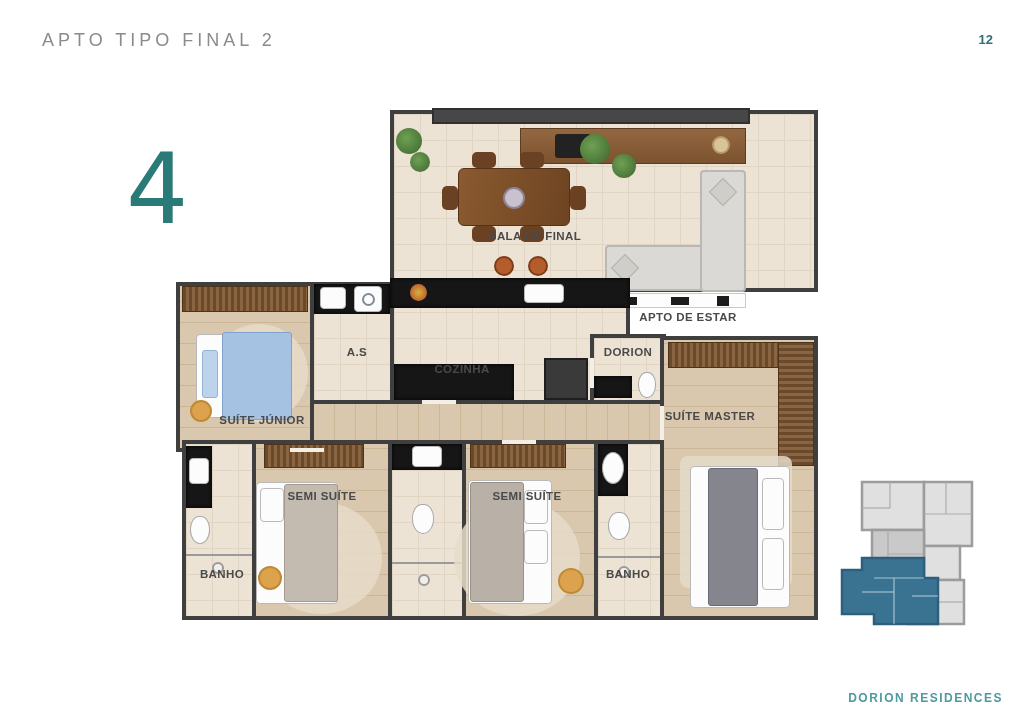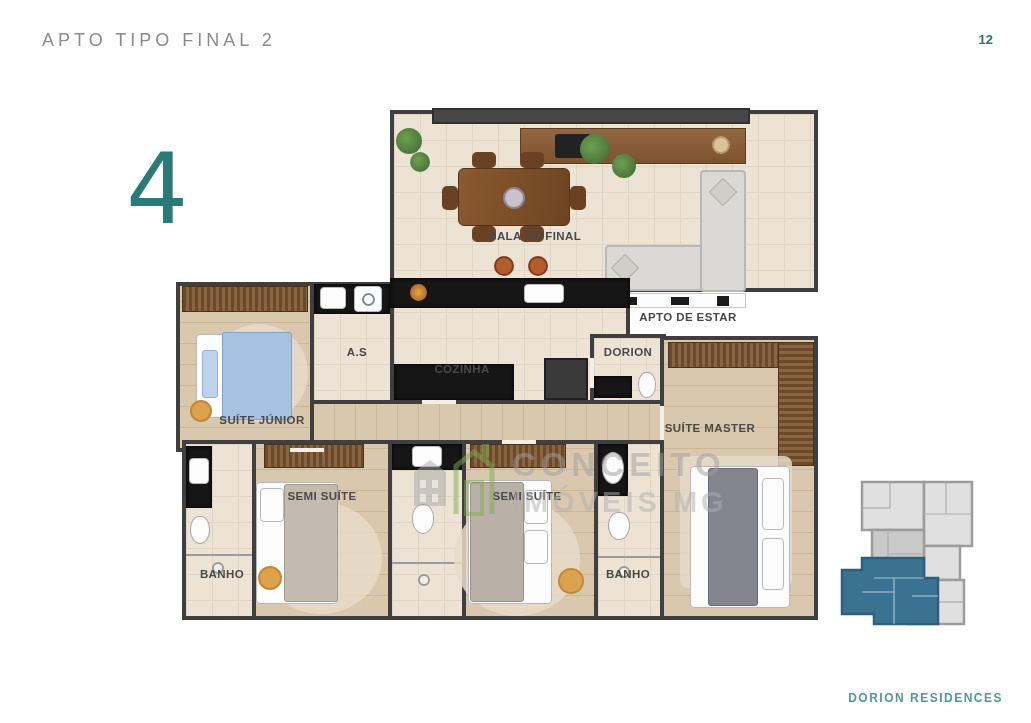--- a/index.html
+++ b/index.html
@@ -187,42 +187,26 @@
     <div class="door-gap" style="left:330px; top:334px; width:34px; height:4px;"></div>
     <div class="door-gap" style="left:488px; top:300px; width:4px;  height:34px;"></div>
     <div class="door-gap" style="left:418px; top:252px; width:4px;  height:30px;"></div>
 
     <div class="room-label" style="left:288px; top:124px; width:150px;">SALA DE FINAL</div>
     <div class="room-label" style="left:441px; top:205px; width:150px;">APTO DE ESTAR</div>
     <div class="room-label" style="left:240px; top:232px; width:100px;margin-top:25px;">COZINHA</div>
     <div class="room-label" style="left:160px; top:240px; width:50px;">A.S</div>
     <div class="room-label" style="left:418px; top:240px; width:76px;">DORION</div>
     <div class="room-label" style="left:20px;  top:308px; width:140px;">SUÍTE JÚNIOR</div>
-    <div class="room-label" style="left:468px; top:316px; width:140px;">SUÍTE MASTER</div>
+    <div class="room-label" style="left:468px; top:304px; width:140px;">SUÍTE MASTER</div>
     <div class="room-label" style="left:80px;  top:384px; width:140px;">SEMI SUÍTE</div>
     <div class="room-label" style="left:285px; top:384px; width:140px;">SEMI SUÍTE</div>
     <div class="room-label" style="left:12px;  top:462px; width:76px;">BANHO</div>
     <div class="room-label" style="left:418px; top:462px; width:76px;">BANHO</div>
 
-    <div class="watermark">
-      <svg width="92" height="92" viewBox="0 0 92 92">
-        <polygon points="4,70 4,36 20,24 36,36 36,70" fill="#a8a8a8"></polygon>
-        <rect x="10" y="44" width="6" height="8" fill="#e8e8e8"></rect>
-        <rect x="22" y="44" width="6" height="8" fill="#e8e8e8"></rect>
-        <rect x="10" y="58" width="6" height="8" fill="#e8e8e8"></rect>
-        <rect x="22" y="58" width="6" height="8" fill="#e8e8e8"></rect>
-        <path d="M46 78 V30 L64 16 L82 30 V78" fill="none" stroke="#7fae4f" stroke-width="5"></path>
-        <rect x="72" y="8" width="7" height="14" fill="#7fae4f"></rect>
-        <rect x="56" y="46" width="16" height="32" fill="none" stroke="#7fae4f" stroke-width="4"></rect>
-      </svg>
-      <div class="wm-text">
-        <div class="wm-line1">CONCEITO</div>
-        <div class="wm-line2">IMÓVEIS MG</div>
-      </div>
-    </div>
   </div>
 
   <svg class="keyplan" viewBox="0 0 170 156">
     <g fill="#e0e0e0" stroke="#9c9c9c" stroke-width="2.5">
       <rect x="30" y="8" width="62" height="48"></rect>
       <rect x="92" y="8" width="48" height="64"></rect>
       <rect x="92" y="72" width="36" height="34"></rect>
       <rect x="76" y="106" width="56" height="44"></rect>
     </g>
     <rect x="40" y="56" width="52" height="46" fill="#c9c9c9" stroke="#9c9c9c" stroke-width="2.5"></rect>

